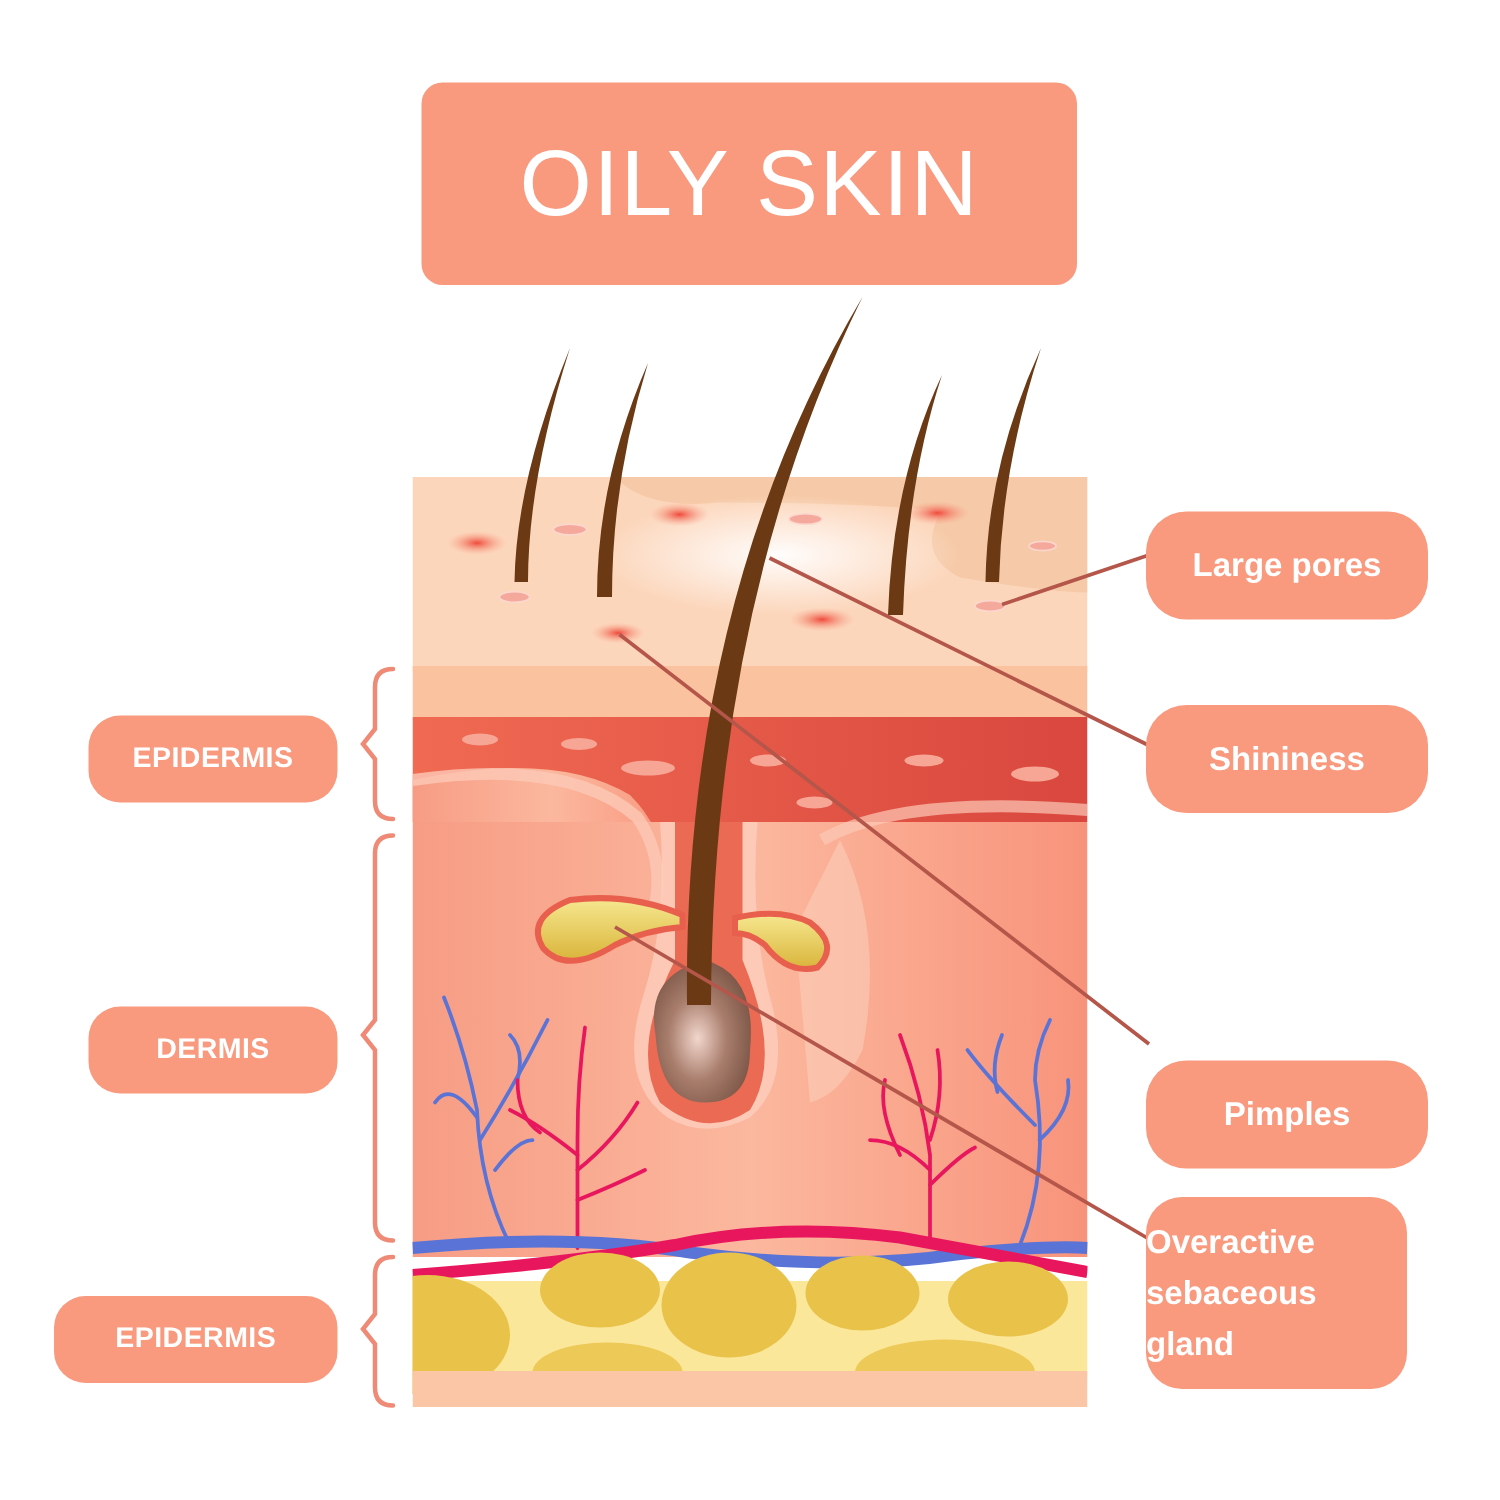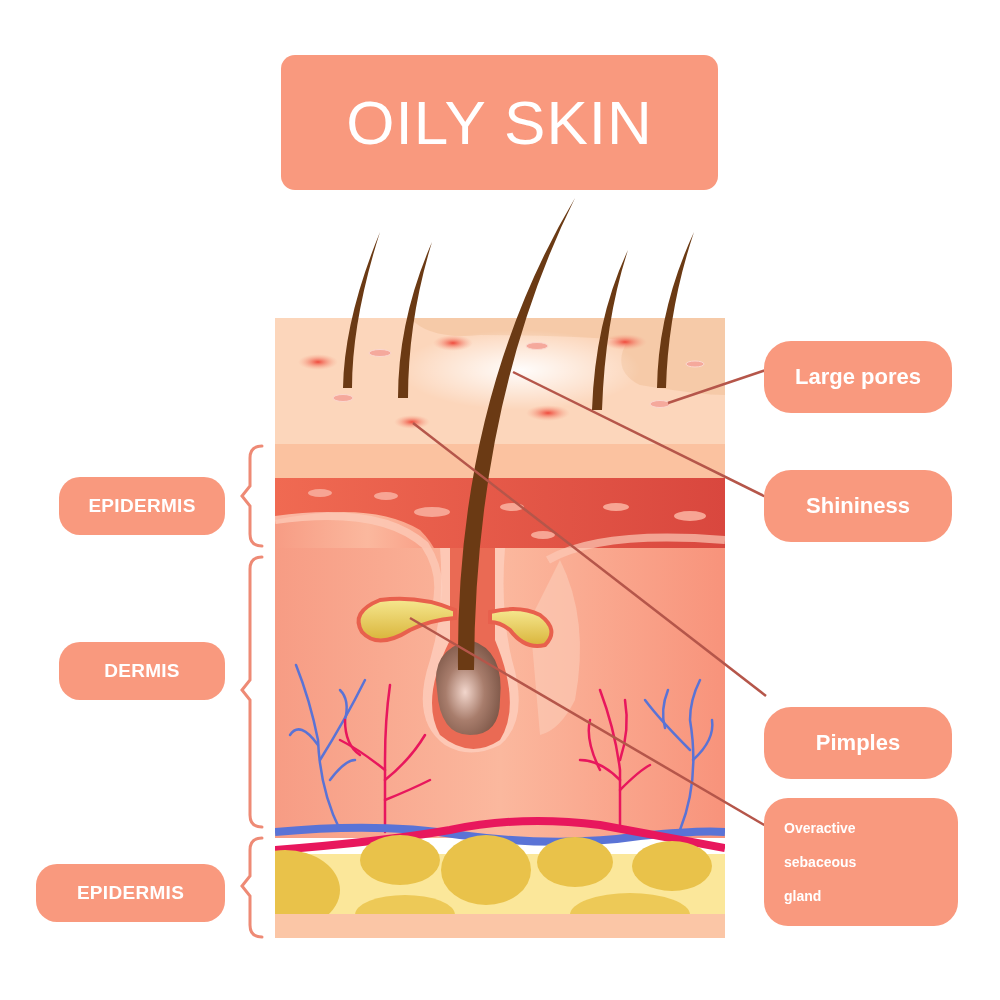--- a/index.html
+++ b/index.html
@@ -2,21 +2,21 @@
 <html><head>
 <meta charset="utf-8">
 <style>
   html, body { margin:0; padding:0; background:#ffffff; }
   body { width:1000px; height:1000px; position:relative; overflow:hidden; font-family:"Liberation Sans", sans-serif; }
   .title-box { position:absolute; left:281px; top:55px; width:437px; height:135px; background:#f9997e; border-radius:14px; display:flex; align-items:center; justify-content:center; }
   .title-text { color:#ffffff; font-size:62px; font-weight:400; letter-spacing:1px; font-family:"Liberation Sans", sans-serif; }
   .label { position:absolute; background:#f9997e; color:#ffffff; font-weight:700; display:flex; align-items:center; justify-content:center; font-family:"Liberation Sans", sans-serif; }
   .left-label { height:58px; border-radius:21px; font-size:19px; letter-spacing:0.3px; }
   .right-label { height:72px; border-radius:27px; font-size:22px; }
-  .right-multi { border-radius:24px; font-size:14px; line-height:34px; justify-content:flex-start; padding-left:20px; text-align:left; }
+  .right-multi { border-radius:24px; font-size:22px; line-height:34px; justify-content:flex-start; padding-left:0; text-align:left; }
   svg.art { position:absolute; left:0; top:0; }
 </style>
 </head>
 <body>
 
 <svg class="art" width="1000" height="1000" viewBox="0 0 1000 1000">
   <defs>
     <linearGradient id="dermisGrad" x1="0" y1="0" x2="1" y2="0">
       <stop offset="0" stop-color="#f79c84"></stop>
       <stop offset="0.5" stop-color="#fbb89e"></stop>
@@ -149,21 +149,21 @@
     <path d="M262 557 Q250 557 250 569 L250 680 L242 690 L250 700 L250 815 Q250 827 262 827"></path>
     <path d="M262 838 Q250 838 250 850 L250 876 L242 886 L250 896 L250 925 Q250 937 262 937"></path>
   </g>
 </svg>
 
 <div class="title-box">
   <span class="title-text">OILY SKIN</span>
 </div>
 
 <div class="label left-label" style="left:59px; top:477px; width:166px;">EPIDERMIS</div>
-<div class="label left-label" style="left:59px; top:642px; width:166px;">DERMIS</div>
+<div class="label left-label" style="left:59px; top:671px; width:166px;">DERMIS</div>
 <div class="label left-label" style="left:36px; top:864px; width:189px;">EPIDERMIS</div>
 
 <div class="label right-label" style="left:764px; top:341px; width:188px;">Large pores</div>
 <div class="label right-label" style="left:764px; top:470px; width:188px;">Shininess</div>
 <div class="label right-label" style="left:764px; top:707px; width:188px;">Pimples</div>
 <div class="label right-multi" style="left:764px; top:798px; width:174px; height:128px; flex-direction:column; align-items:flex-start; justify-content:center;">
   <span>Overactive</span>
   <span>sebaceous</span>
   <span>gland</span>
 </div>

